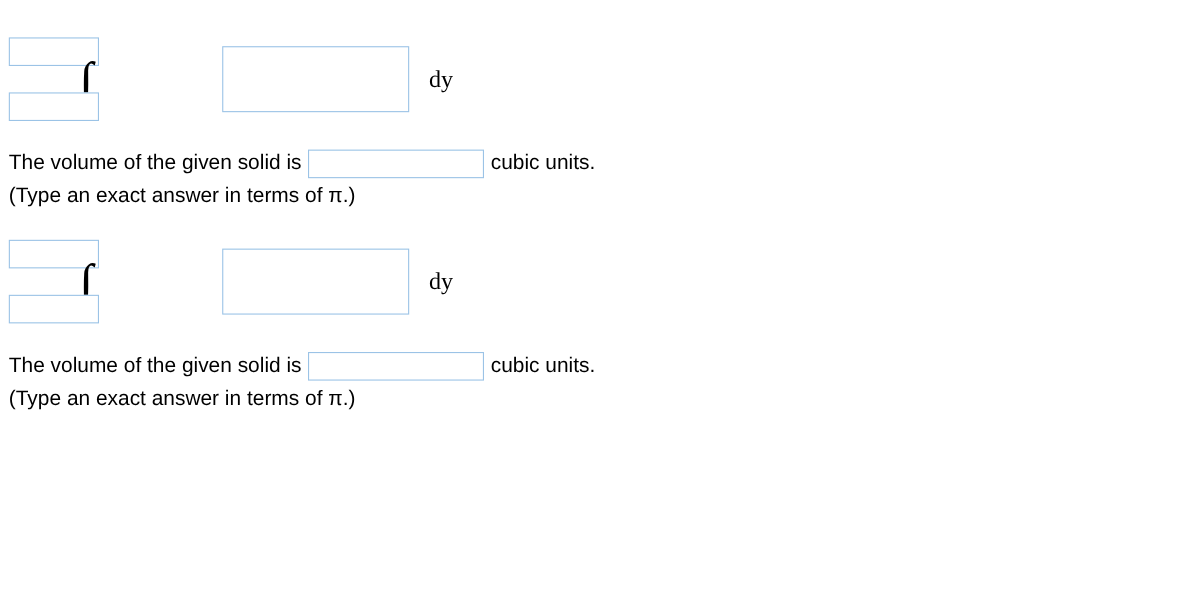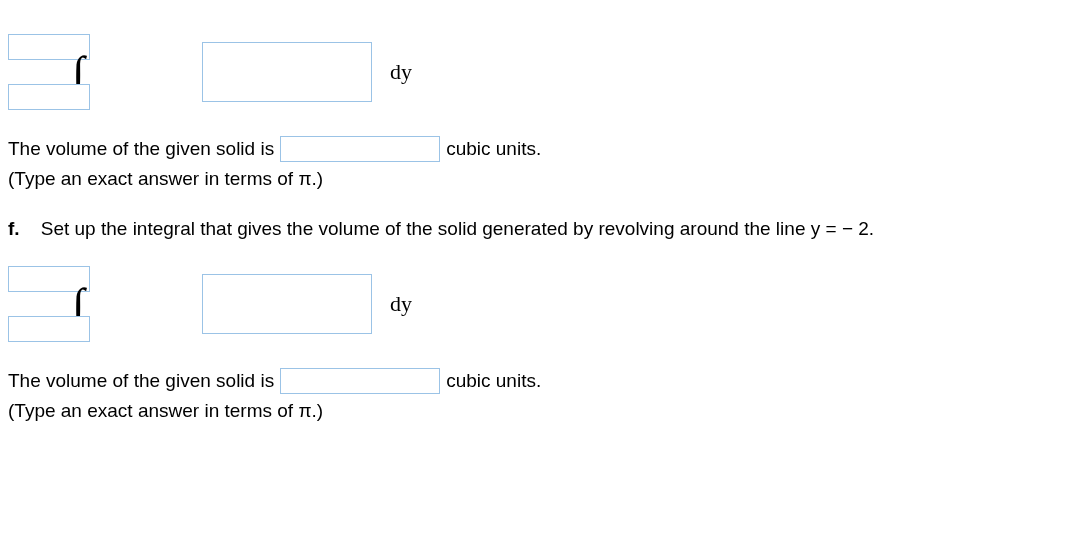--- a/index.html
+++ b/index.html
@@ -106,25 +106,20 @@
 
   <div class="answer-line">
     <span>The volume of the given solid is</span>
     <input type="text" class="input-box answer-box" style="">
     <span>cubic units.</span>
   </div>
   <div class="hint-text">(Type an exact answer in terms of π.)</div>
 </div>
 
 <div class="question-section">
-  <div>
-    <span class="question-label">f.</span>
-    <span>&nbsp;&nbsp;</span>
-    <span class="question-text">Set up the integral that gives the volume of the solid generated by revolving around the line y = − 2.</span>
-  </div>
 
   <div class="integral-wrapper" style="margin-top:26px;margin-bottom:26px;">
     <div class="integral-left">
       <input type="text" class="input-box bound-box upper-bound" style="">
       <span class="integral-sym">∫</span>
       <input type="text" class="input-box bound-box lower-bound" style="">
     </div>
     <input type="text" class="input-box integrand-box" style="">
     <span class="dy-text">dy</span>
   </div>

